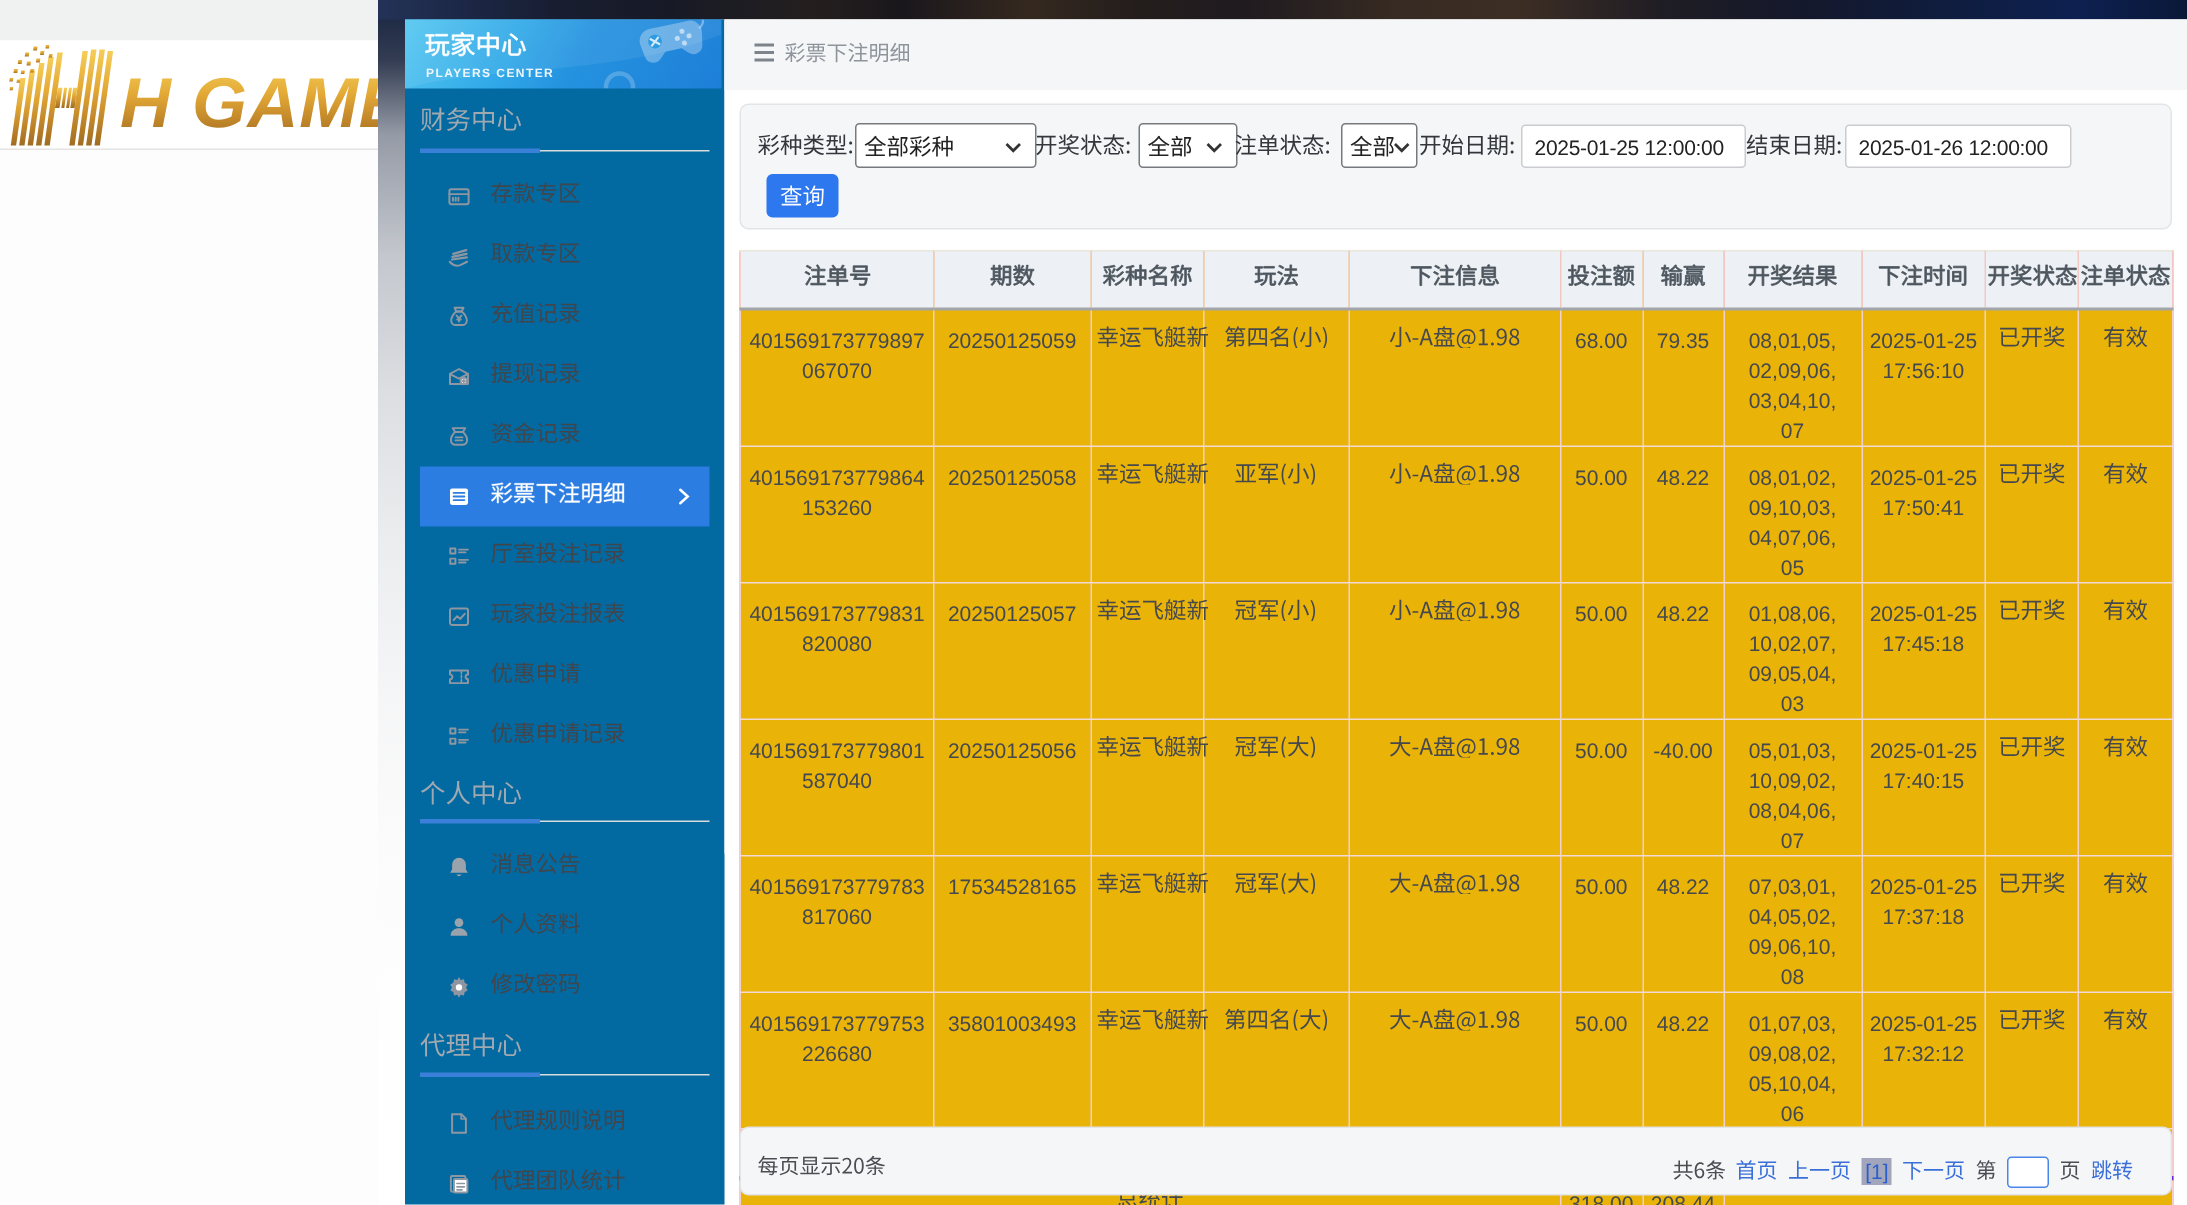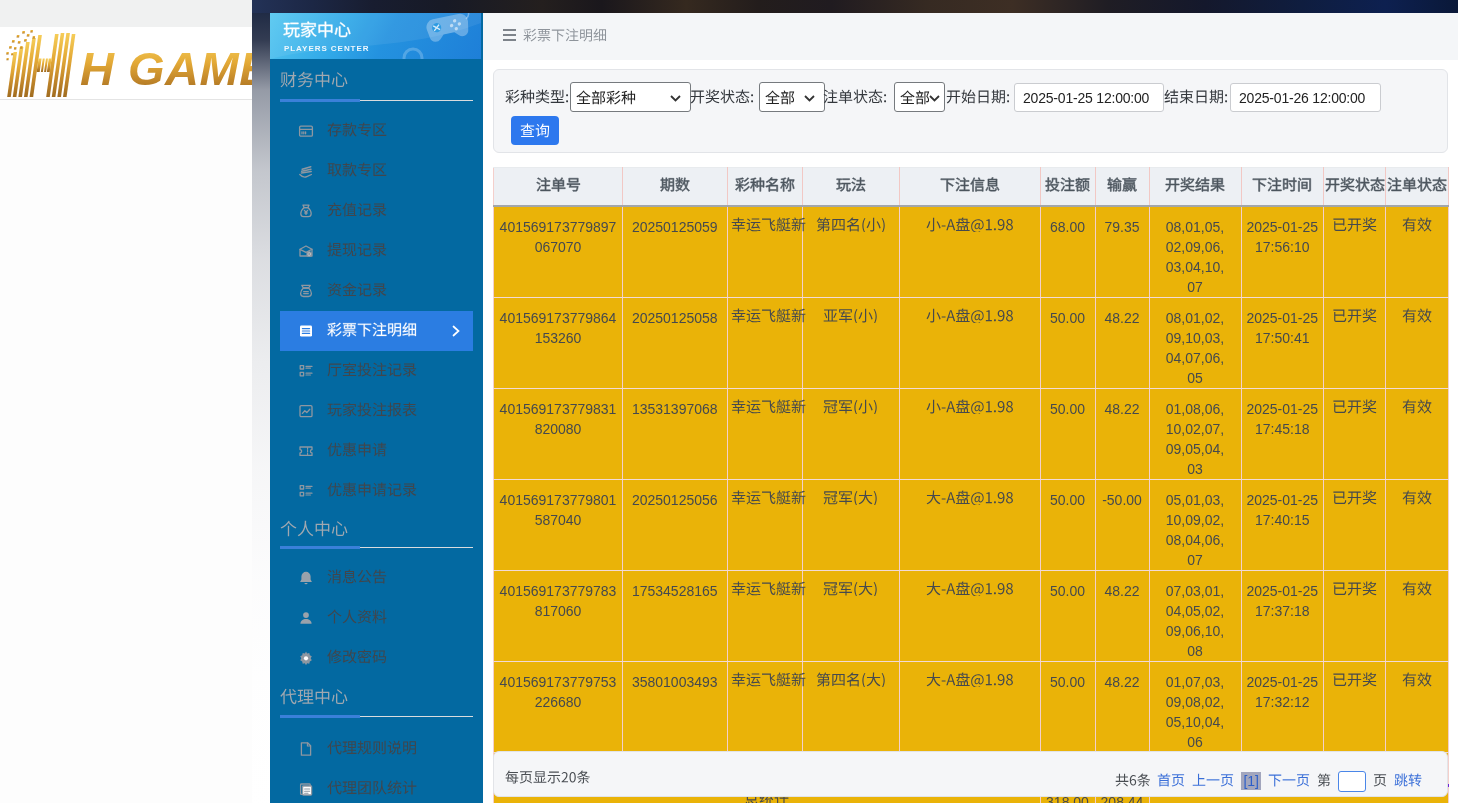--- a/index.html
+++ b/index.html
@@ -688,21 +688,21 @@
               </svg></td>
             <td><svg class="ct" style="width:30.0px;height:15px;" viewBox="0 0 2000 1000" fill="#45494e">
                 <g transform="translate(0,880) scale(1,-1)">
                   <use href="#g6709" x="0"></use>
                   <use href="#g6548" x="1000"></use>
                 </g>
               </svg></td>
           </tr>
           <tr class="dr">
             <td class="zd">401569173779831820080</td>
-            <td>13531397068</td>
+            <td>20250125057</td>
             <td><svg class="ct" style="width:75.0px;height:15px;" viewBox="0 0 5000 1000" fill="#45494e">
                 <g transform="translate(0,880) scale(1,-1)">
                   <use href="#g5e78" x="0"></use>
                   <use href="#g8fd0" x="1000"></use>
                   <use href="#g98de" x="2000"></use>
                   <use href="#g8247" x="3000"></use>
                   <use href="#g65b0" x="4000"></use>
                 </g>
               </svg></td>
             <td><svg class="ct" style="width:55.1px;height:15px;" viewBox="0 0 3676 1000" fill="#45494e">
@@ -773,21 +773,21 @@
                   <use href="#g41" x="1347"></use>
                   <use href="#g76d8" x="1955"></use>
                   <use href="#g40" x="2955"></use>
                   <use href="#g31" x="3901"></use>
                   <use href="#g2e" x="4456"></use>
                   <use href="#g39" x="4734"></use>
                   <use href="#g38" x="5289"></use>
                 </g>
               </svg></td>
             <td>50.00</td>
-            <td>-50.00</td>
+            <td>-40.00</td>
             <td class="res">05,01,03,10,09,02,08,04,06,07</td>
             <td class="tm">2025-01-25<br>17:40:15</td>
             <td><svg class="ct" style="width:45.0px;height:15px;" viewBox="0 0 3000 1000" fill="#45494e">
                 <g transform="translate(0,880) scale(1,-1)">
                   <use href="#g5df2" x="0"></use>
                   <use href="#g5f00" x="1000"></use>
                   <use href="#g5956" x="2000"></use>
                 </g>
               </svg></td>
             <td><svg class="ct" style="width:30.0px;height:15px;" viewBox="0 0 2000 1000" fill="#45494e">

